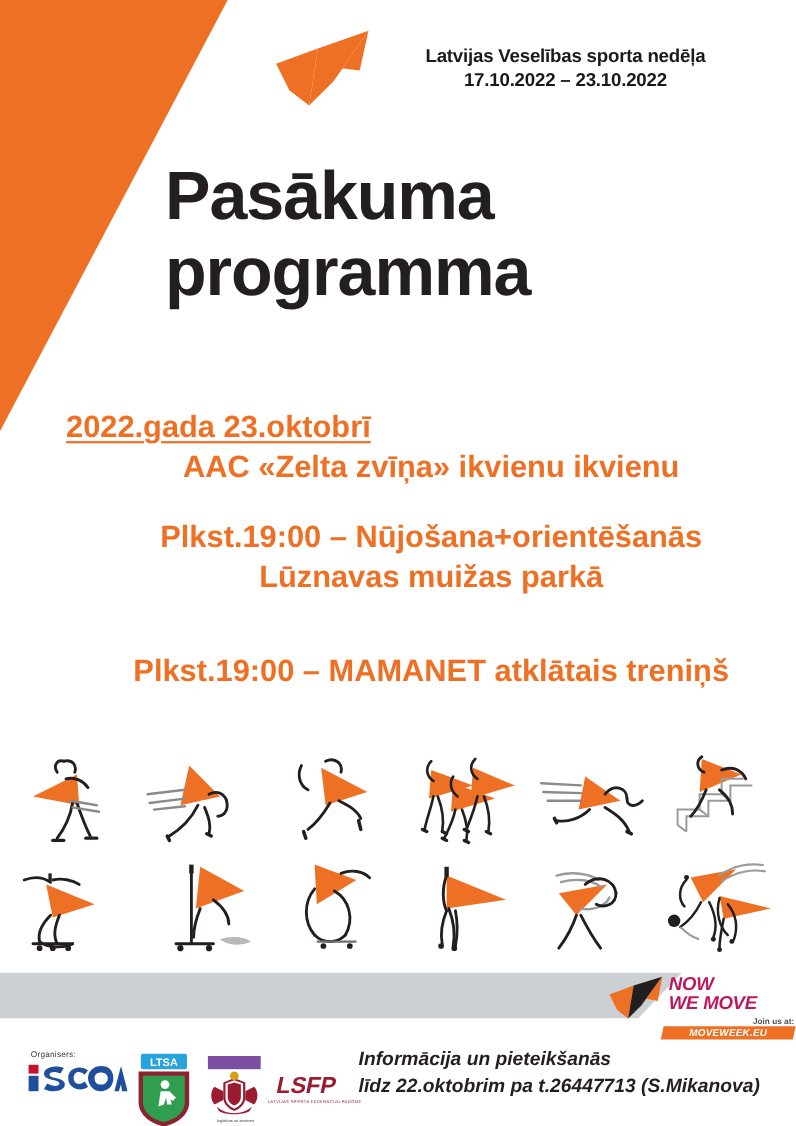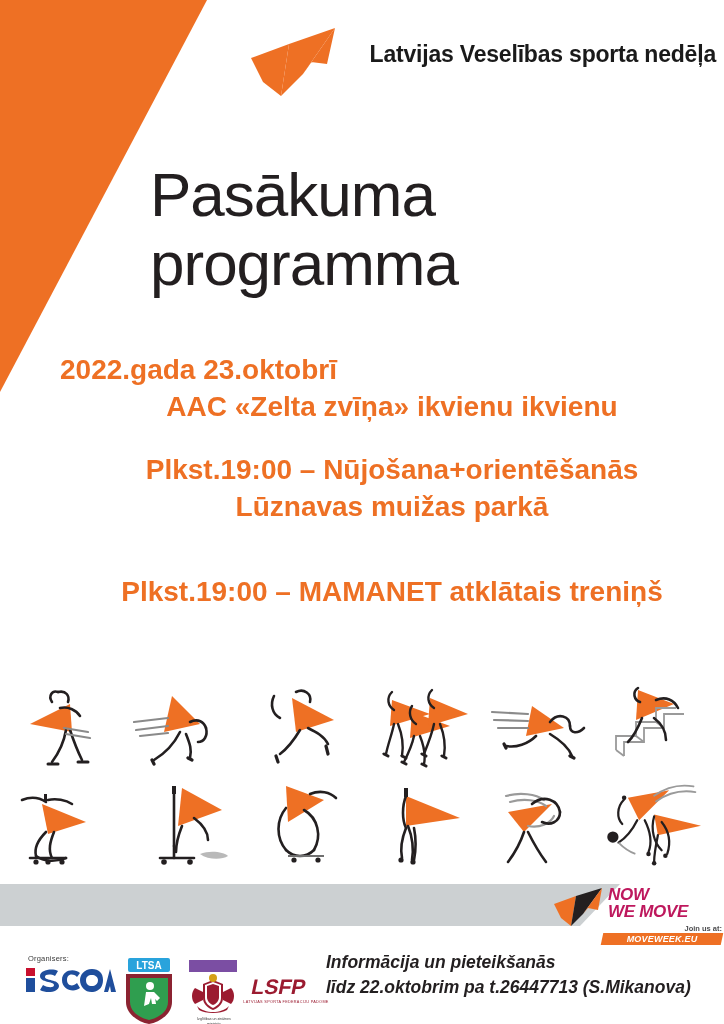--- a/index.html
+++ b/index.html
@@ -20,52 +20,52 @@
 
   
   .header{
     position:absolute;left:0;top:14px;width:724px;height:95px;
   }
   .header-logo{
     position:absolute;left:245px;top:8px;width:100px;height:92px;
   }
   .header-text{
     position:absolute;left:312px;top:26px;width:404px;
-    text-align:right;
+    text-align:center;
     color:#1a1a1a;
     font-weight:bold;
-    font-size:23px;
+    font-size:17px;
     line-height:1.28;
     letter-spacing:-0.2px;
   }
   .header-text .line2{display:block;}
 
   
   .title-block{
-    position:absolute;left:150px;top:160px;width:560px;
+    position:absolute;left:150px;top:144px;width:560px;
     color:#231f20;
-    font-weight:normal;
+    font-weight:bold;
     font-size:62px;
     line-height:1.12;
     letter-spacing:-1px;
   }
   .title-block .l2{display:block;}
 
   
   .body-block{
     position:absolute;left:60px;top:352px;width:664px;
     color:#ee7024;
     font-weight:bold;
     font-size:28px;
     line-height:1.32;
   }
   .blk{margin-bottom:26px;}
   .blk:last-child{margin-bottom:0;margin-top:48px;}
   .ln{display:block;white-space:nowrap;}
-  .ln.u{ text-underline-offset:4px; }
+  .ln.u{ text-decoration:underline; text-underline-offset:4px;margin-top:18px; }
   .ln.c{ text-align:center; }
 
   
   .figures{
     position:absolute;left:0;top:676px;width:724px;height:200px;
   }
   .figrow{position:absolute;left:0;width:724px;height:98px;}
   .figrow.r1{top:0;}
   .figrow.r2{top:98px;}
   .fig{position:absolute;width:120px;height:98px;}
@@ -130,20 +130,21 @@
   </svg>
 
   <div class="header">
     <svg class="header-logo" viewBox="0 0 100 92">
       <polygon points="6,36 44,22 36,74 18,60" fill="#ee7024"></polygon>
       <polygon points="36,74 44,22 90,6 58,52" fill="#ee7024"></polygon>
       <polygon points="58,52 90,6 82,42 66,40" fill="#ee7024"></polygon>
     </svg>
     <div class="header-text">
       <span>Latvijas Veselības sporta  nedēļa</span>
+      <span class="line2">17.10.2022 – 23.10.2022</span>
     </div>
   </div>
 
   <div class="title-block">
     <span>Pasākuma</span>
     <span class="l2">programma</span>
   </div>
 
   <div class="body-block">
     <div class="blk">

